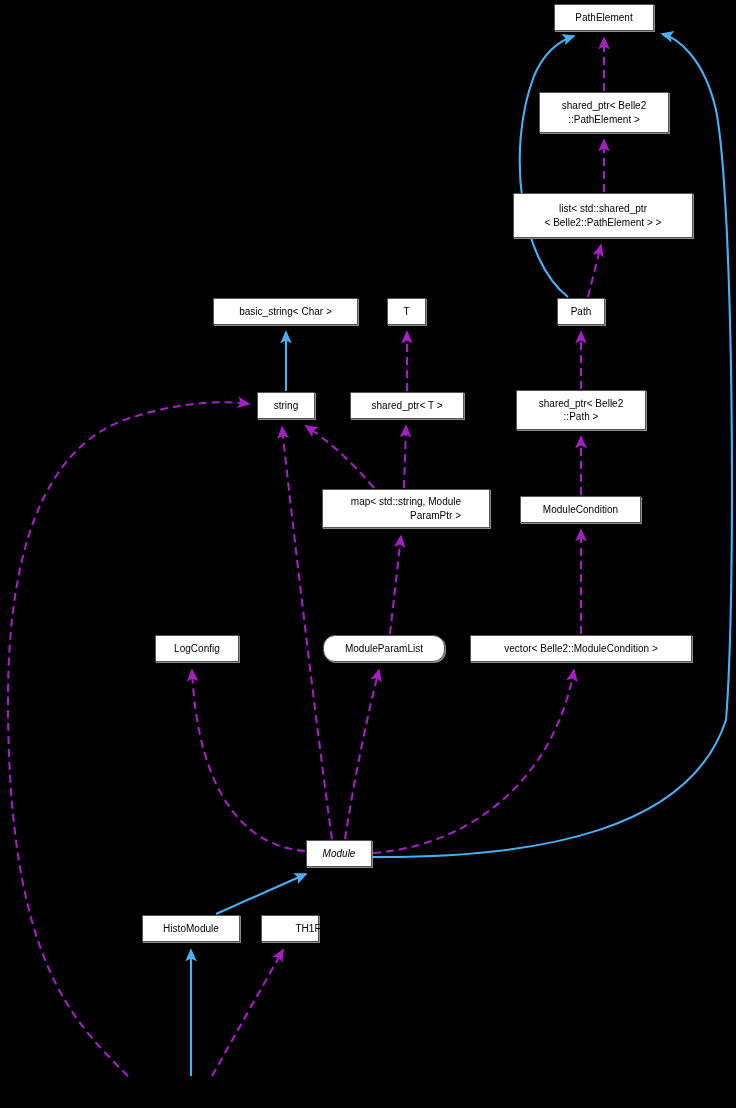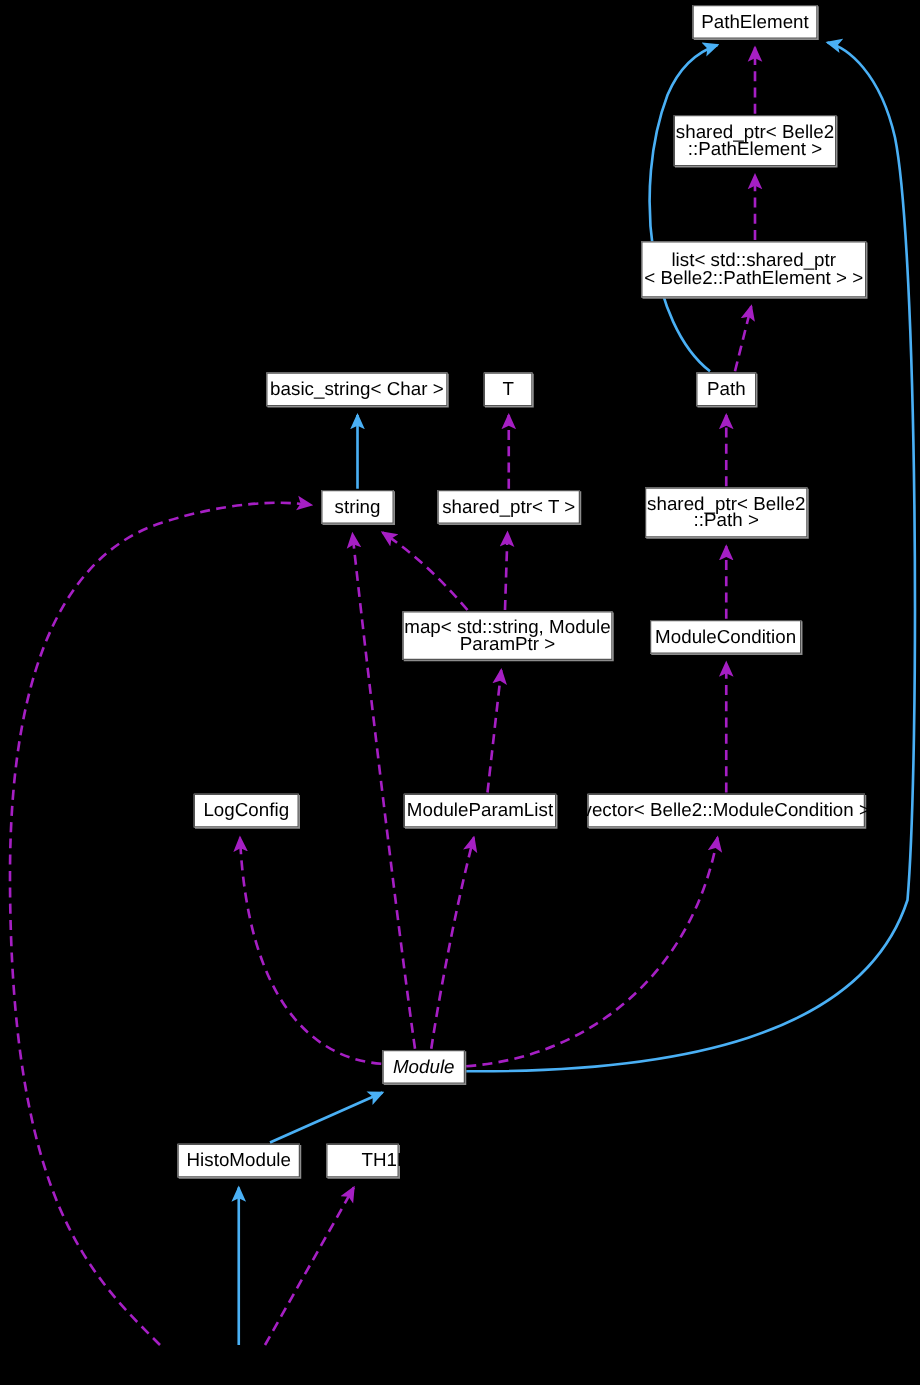--- a/index.html
+++ b/index.html
@@ -27,21 +27,21 @@
     height: 1108px;
     pointer-events: none;
   }
   .node {
     position: absolute;
     box-sizing: border-box;
     background: #ffffff;
     border: 1px solid #545454;
     box-shadow: 1px 1px 0 0 #8c8c8c;
     color: #000000;
-    font-size: 15px;
+    font-size: 10px;
     line-height: 13.4px;
     display: flex;
     align-items: center;
     justify-content: center;
     text-align: center;
     white-space: pre;
     letter-spacing: 0.02px;
   }
   .node.highlight {
     background: #a0a0a0;
@@ -116,23 +116,23 @@
 ::PathElement &gt;</div>
   <div class="node" style="left:513px; top:193px; width:180px; height:45px;">list&lt; std::shared_ptr
 &lt; Belle2::PathElement &gt; &gt;</div>
   <div class="node" style="left:557px; top:298px;  width:48px;  height:27px;">Path</div>
   <div class="node" style="left:213px; top:298px;  width:145px; height:27px;">basic_string&lt; Char &gt;</div>
   <div class="node" style="left:387px; top:298px;  width:39px;  height:27px;">T</div>
   <div class="node" style="left:257px; top:392px;  width:58px;  height:27px;">string</div>
   <div class="node" style="left:350px; top:392px;  width:114px; height:27px;">shared_ptr&lt; T &gt;</div>
   <div class="node" style="left:516px; top:390px;  width:130px; height:40px;">shared_ptr&lt; Belle2
 ::Path &gt;</div>
-  <div class="node" style="left:322px; top:489px; width:168px; height:39px;">map&lt; std::string, Module
+  <div class="node" style="left:322px; top:489px; width:168px; height:39px;text-align:right;">map&lt; std::string, Module
 ParamPtr &gt;</div>
   <div class="node" style="left:520px; top:496px;  width:121px; height:27px;">ModuleCondition</div>
   <div class="node" style="left:155px; top:635px;  width:84px;  height:27px;">LogConfig</div>
-  <div class="node" style="left:323px; top:635px;  width:122px; height:27px;">ModuleParamList</div>
+  <div class="node" style="left:323px; top:635px;  width:122px; height:27px;border-radius:12px;">ModuleParamList</div>
   <div class="node" style="left:470px; top:635px; width:222px; height:27px;">vector&lt; Belle2::ModuleCondition &gt;</div>
   <div class="node" style="left:306px; top:840px;  width:66px;  height:27px;font-style:italic;">Module</div>
   <div class="node" style="left:142px; top:915px;  width:98px;  height:27px;">HistoModule</div>
   <div class="node" style="left:261px; top:915px;  width:58px;  height:27px;padding-left:36px;">TH1F</div>
 
 </div>
 
 </body></html>

